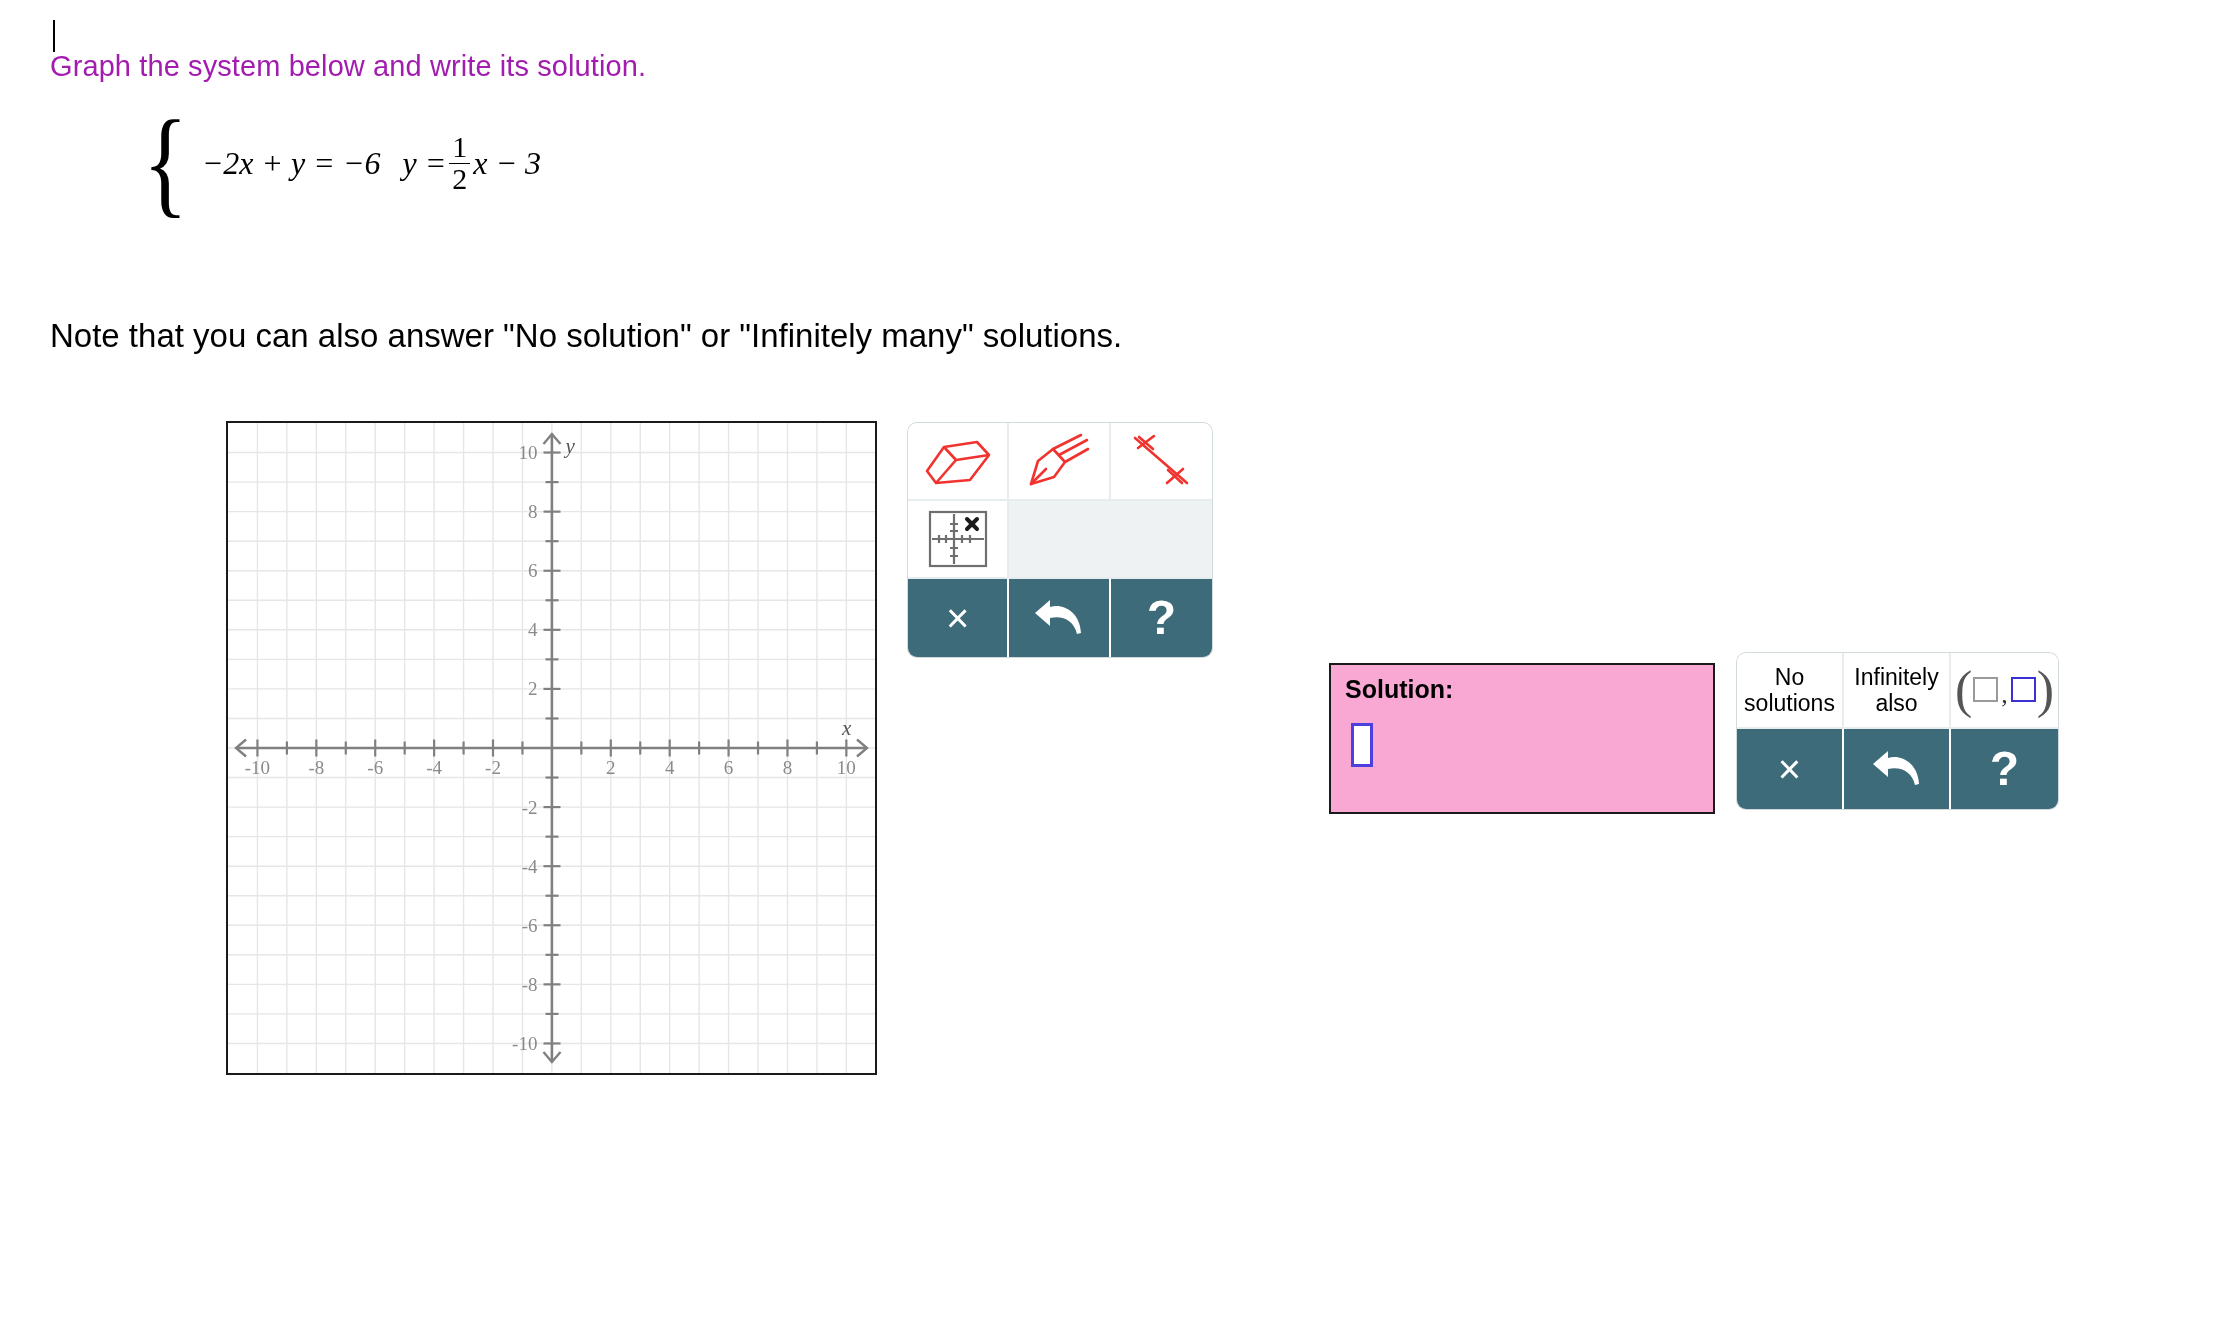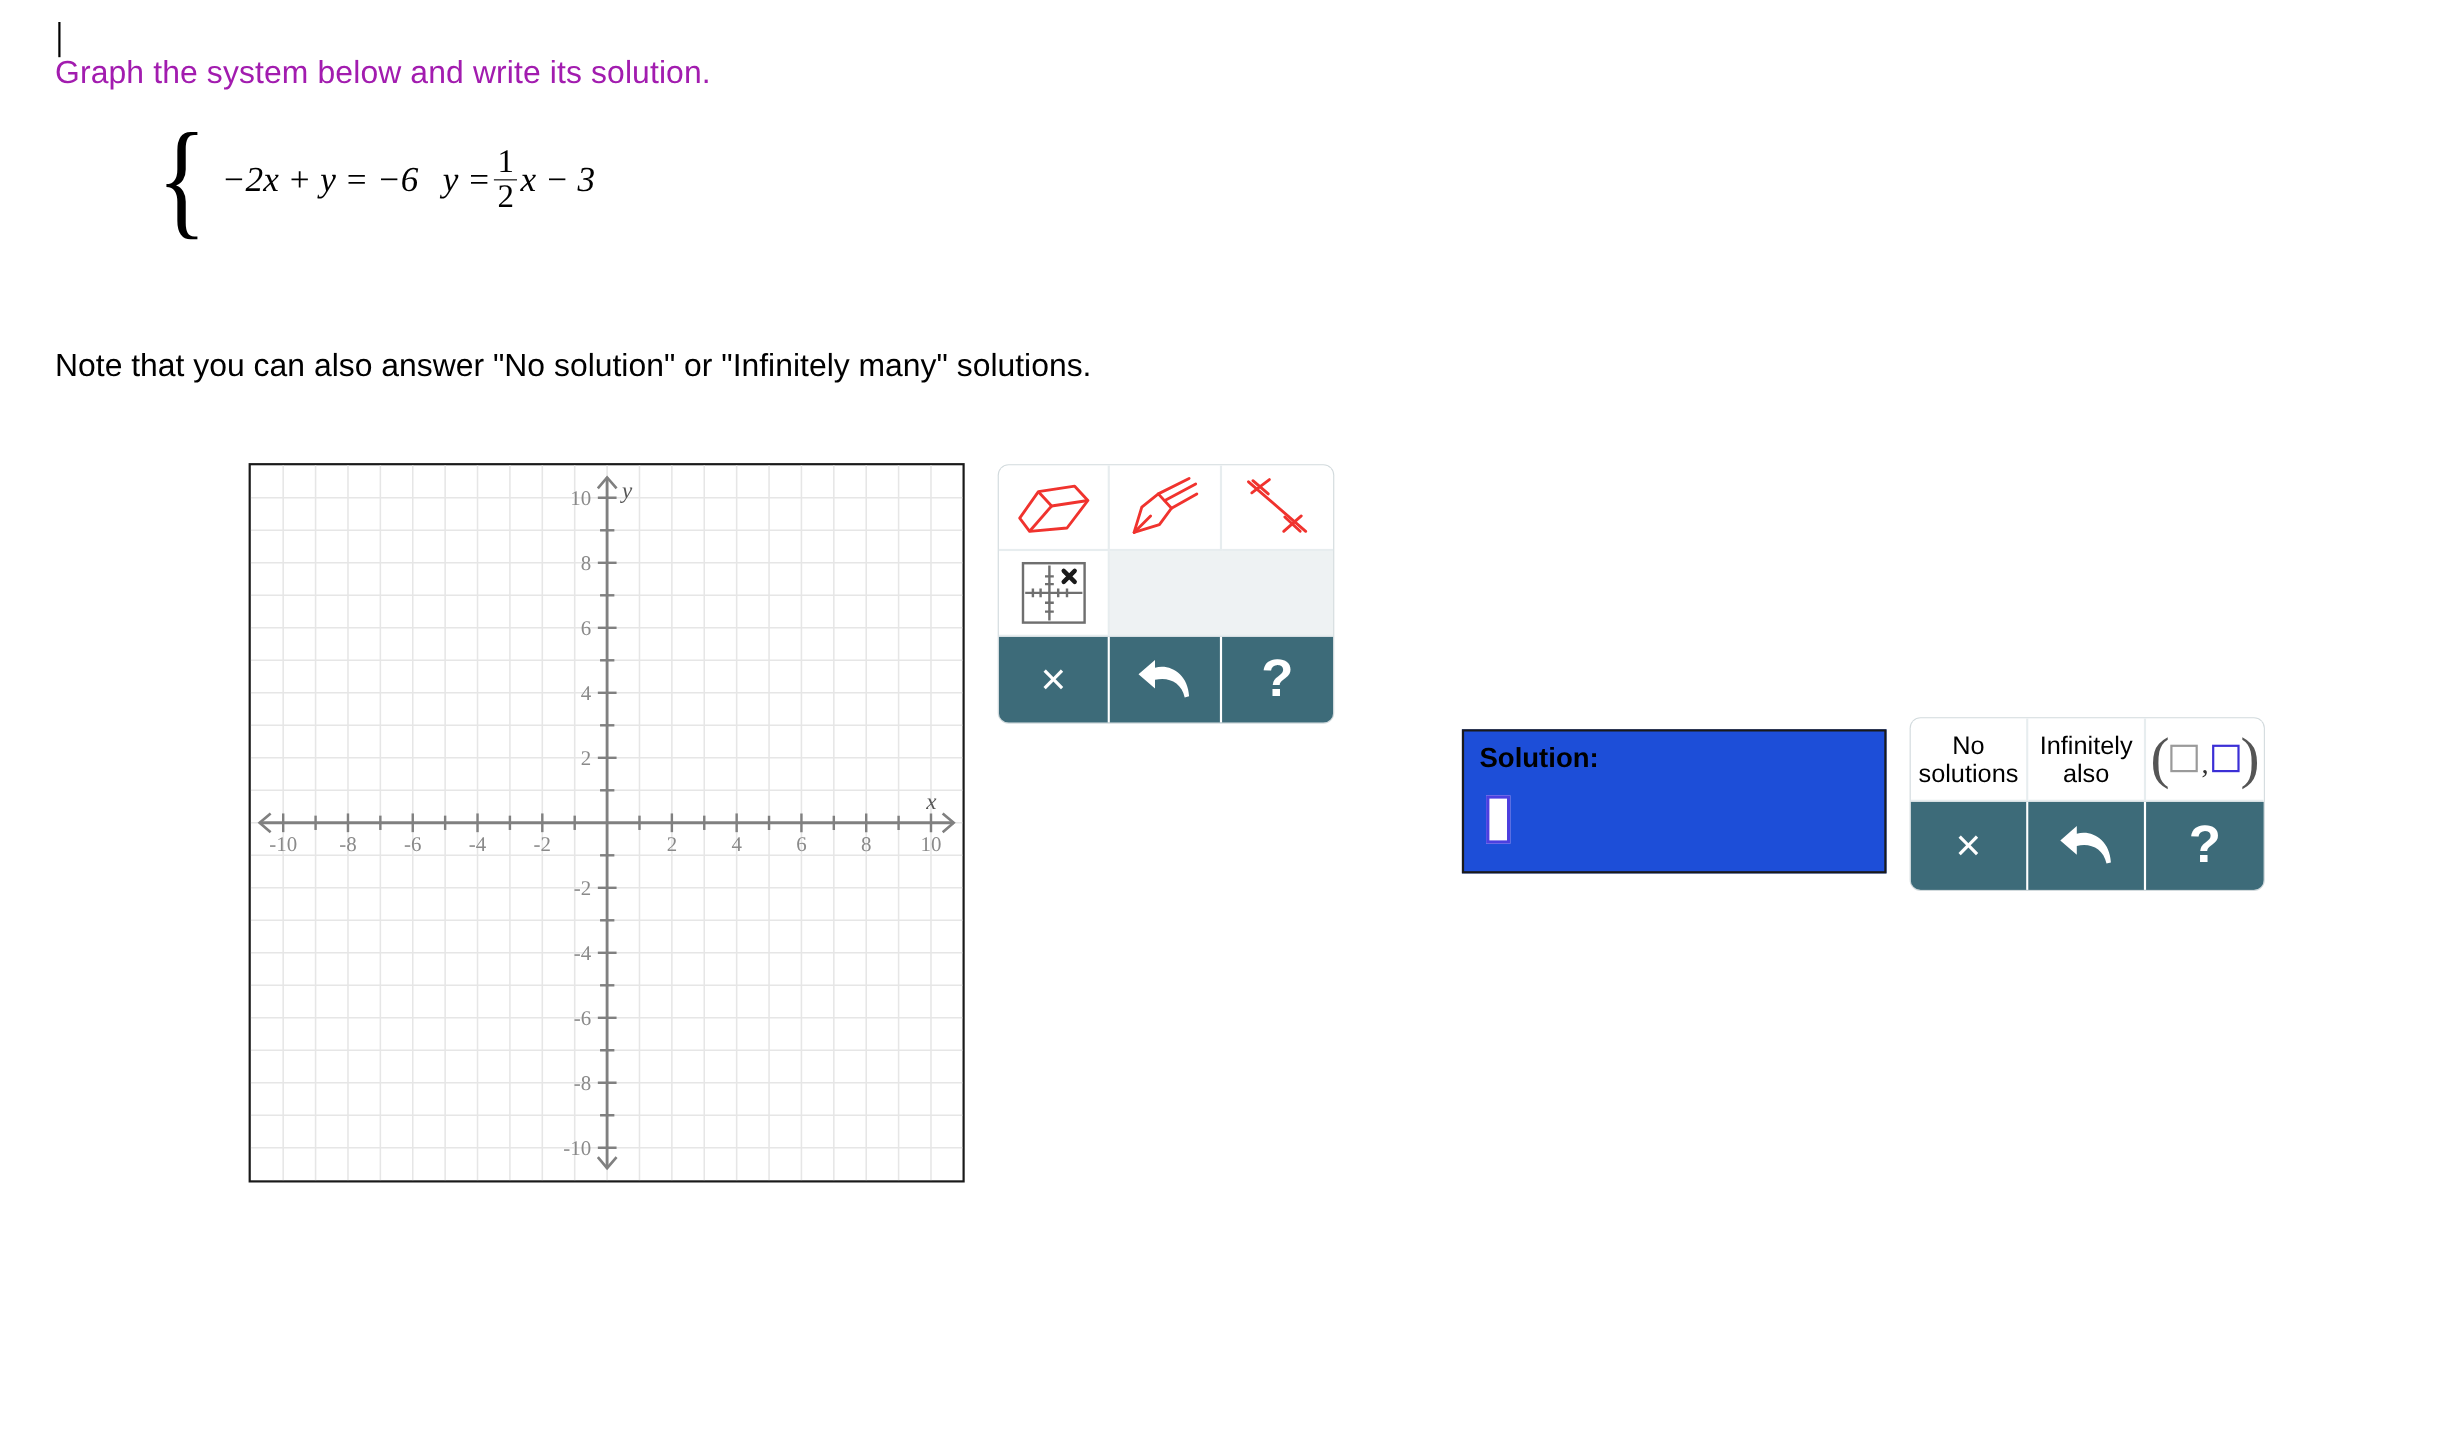--- a/index.html
+++ b/index.html
@@ -73,21 +73,21 @@
   }
   .frac .top { font-size: 30px; padding: 0 3px; }
   .frac .bar { width: 100%; height: 1.6px; background: #000; }
   .frac .bot { font-size: 30px; padding: 0 3px; }
 
   
   #note-line {
     position: absolute;
     left: 50px;
     top: 317px;
-    font-size: 29px;
+    font-size: 33px;
     color: #000;
     white-space: nowrap;
   }
 
   
   #graph-wrap {
     position: absolute;
     left: 226px;
     top: 421px;
     width: 651px;
@@ -140,24 +140,24 @@
     font-weight: 400;
   }
   .glyph-q { font-size: 48px; font-weight: 700; }
 
   
   #solution-box {
     position: absolute;
     left: 1329px;
     top: 663px;
     width: 386px;
-    height: 131px;
+    height: 151px;
     border: 2.5px solid #1a1a1a;
     box-sizing: border-box;
-    background: #1d4ed8;
+    background: #f9a8d4;
   }
   #solution-label {
     position: absolute;
     left: 14px;
     top: 10px;
     font-size: 25px;
     font-weight: bold;
     color: #000;
   }
   #solution-input {

